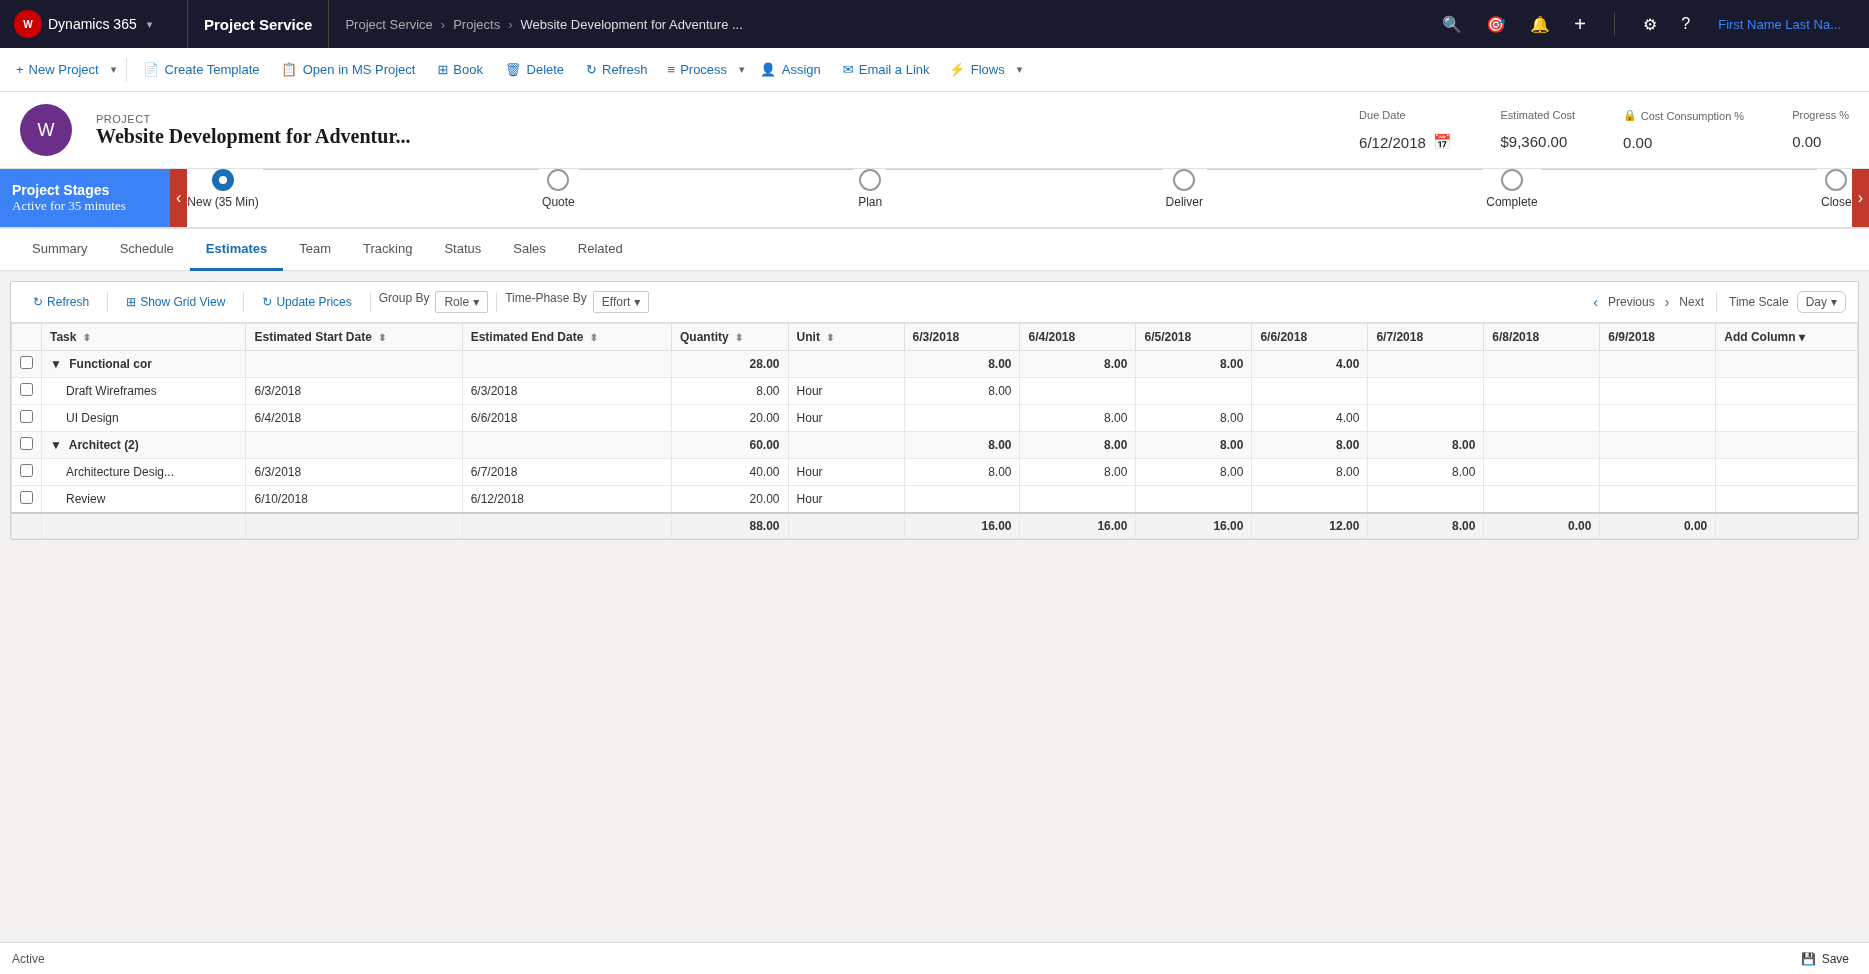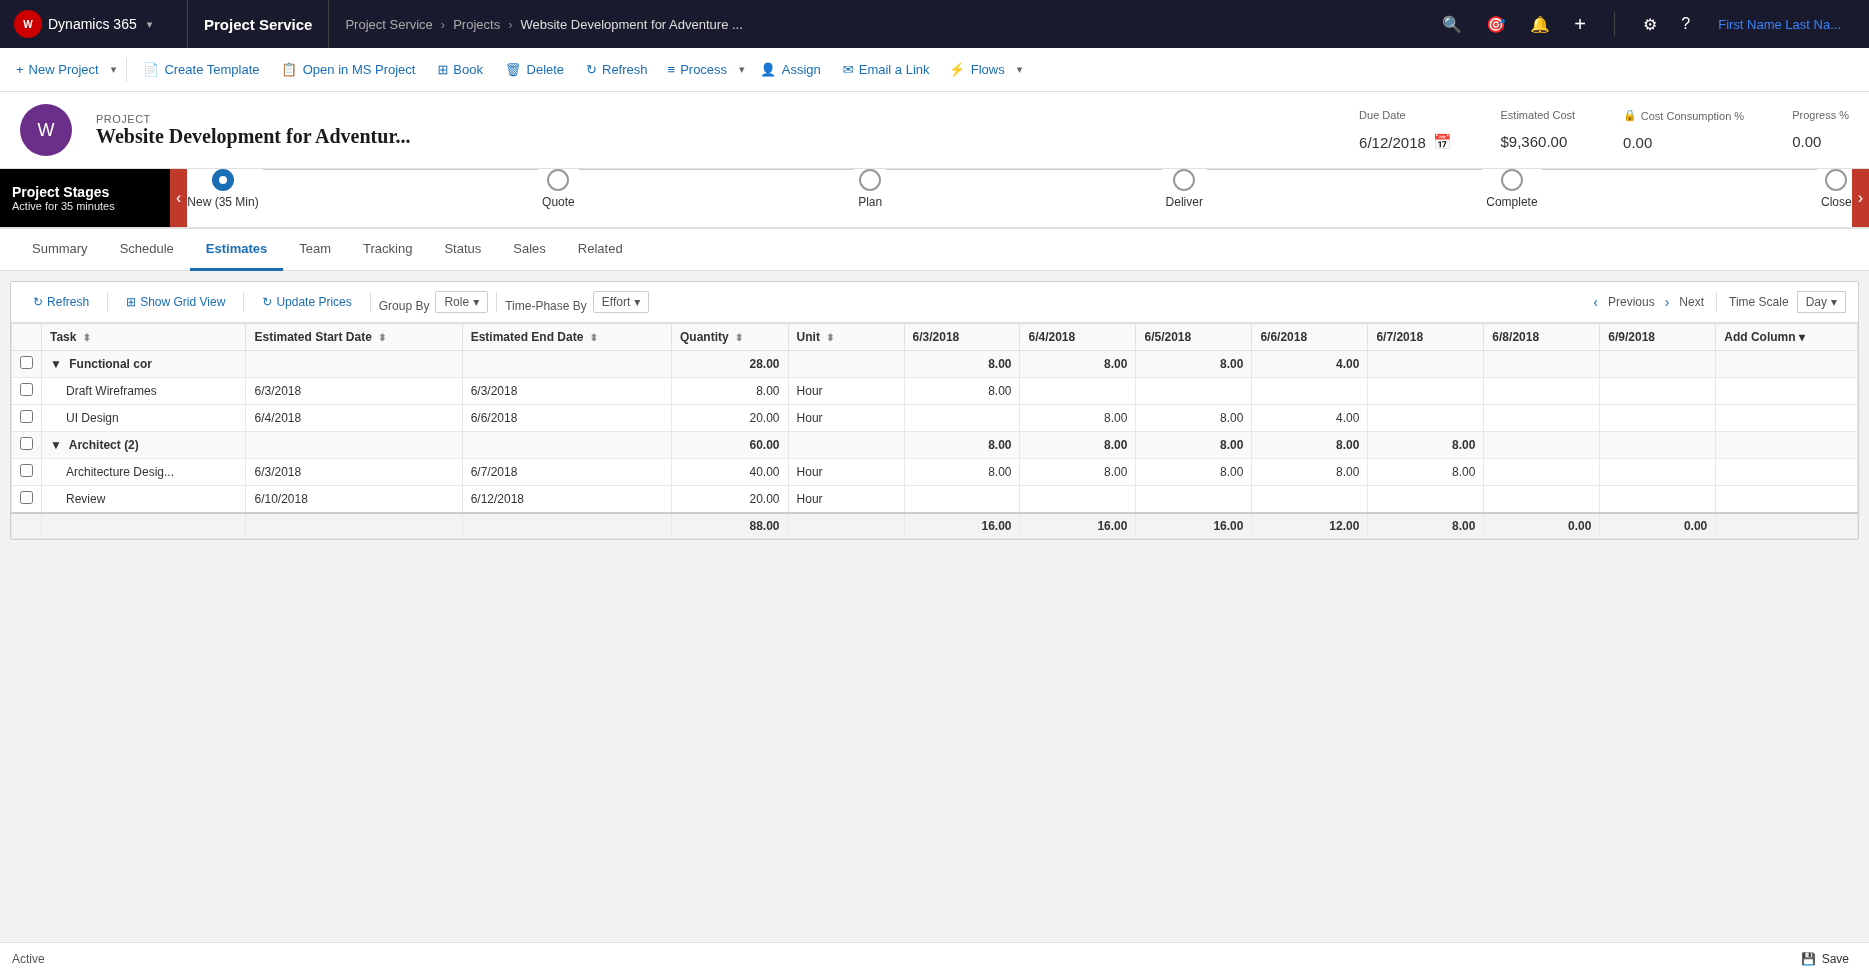--- a/index.html
+++ b/index.html
@@ -147,31 +147,31 @@
 
     
     .stage-bar-wrap {
       background: #fff;
       border-bottom: 2px solid #e0e0e0;
       display: flex;
       align-items: stretch;
       height: 60px;
     }
     .stage-bar-label {
-      background: #000000;
+      background: #3b82f6;
       color: white;
       padding: 0 12px;
       display: flex;
       flex-direction: column;
       justify-content: center;
       min-width: 170px;
       font-size: 12px;
     }
     .stage-label-title { font-weight: 700; font-size: 14px; }
-    .stage-label-subtitle { font-size: 11px; opacity: 0.9; }
+    .stage-label-subtitle { font-size: 13px; opacity: 0.9; font-family: Liberation Serif, serif; }
     .stage-bar-left-arrow {
       background: #c0392b;
       color: white;
       border: none;
       cursor: pointer;
       font-size: 16px;
       padding: 0 6px;
       display: flex;
       align-items: center;
     }
@@ -261,21 +261,21 @@
       background: none;
       border: none;
       cursor: pointer;
       color: #1a6eb5;
       font-size: 12px;
       border-radius: 2px;
     }
     .est-sep { width: 1px; height: 20px; background: #ddd; margin: 0 4px; }
     .group-by-wrap, .time-phase-wrap {
       display: flex;
-      align-items: flex-end;
+      align-items: flex-start;
       gap: 6px;
       font-size: 12px;
       color: #555;
     }
     .select-box {
       display: flex;
       align-items: center;
       border: 1px solid #ccc;
       border-radius: 2px;
       padding: 3px 8px;
@@ -302,21 +302,21 @@
       border: none;
       cursor: pointer;
       color: #1a6eb5;
       font-size: 14px;
       padding: 2px 4px;
     }
     .time-scale-select {
       display: flex;
       align-items: center;
       border: 1px solid #ccc;
-      border-radius: 0;
+      border-radius: 6px;
       padding: 3px 8px;
       gap: 4px;
       cursor: pointer;
       background: white;
       font-size: 12px;
     }
 
     
     .estimates-table-wrap {
       overflow-x: auto;

